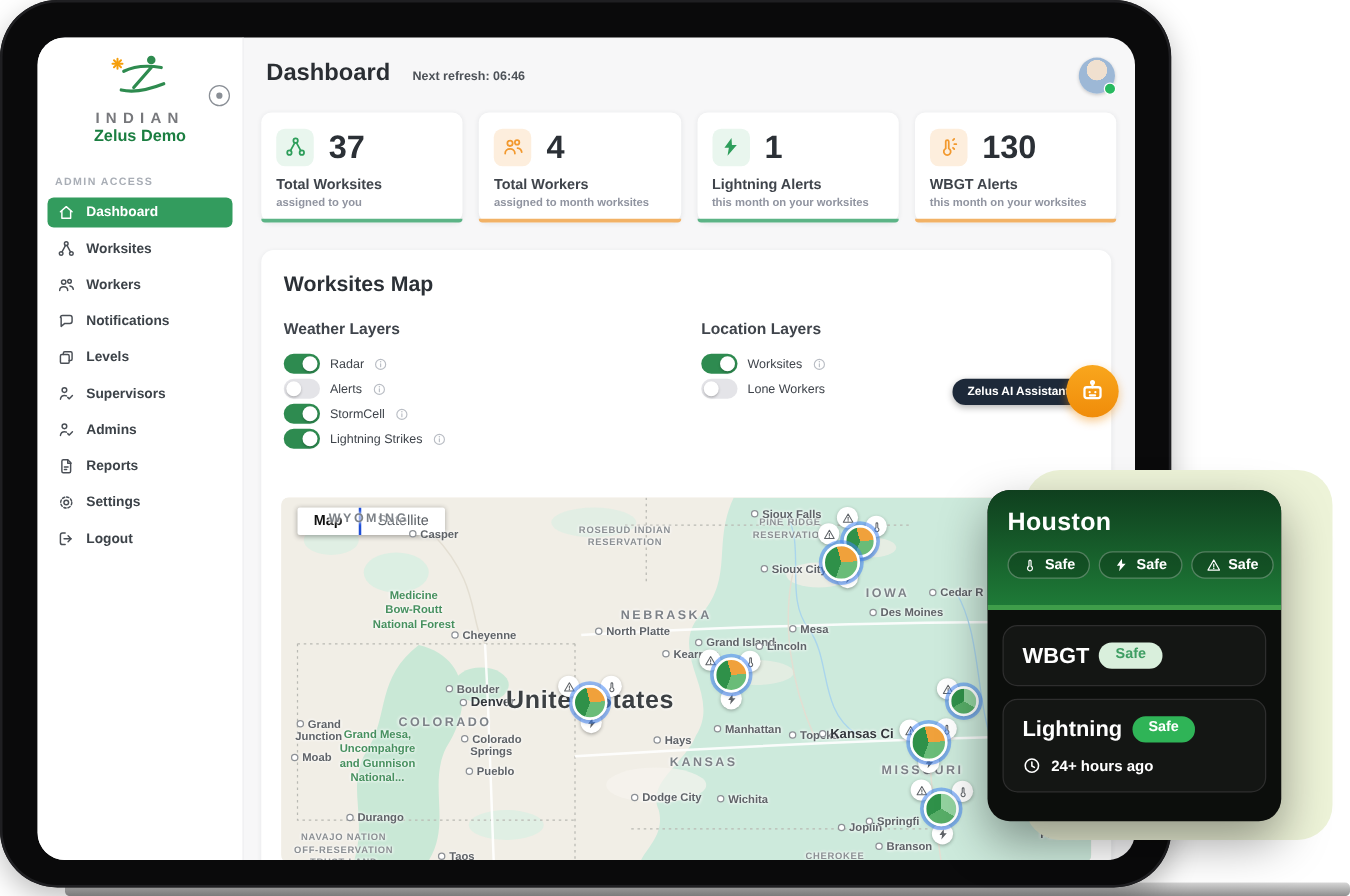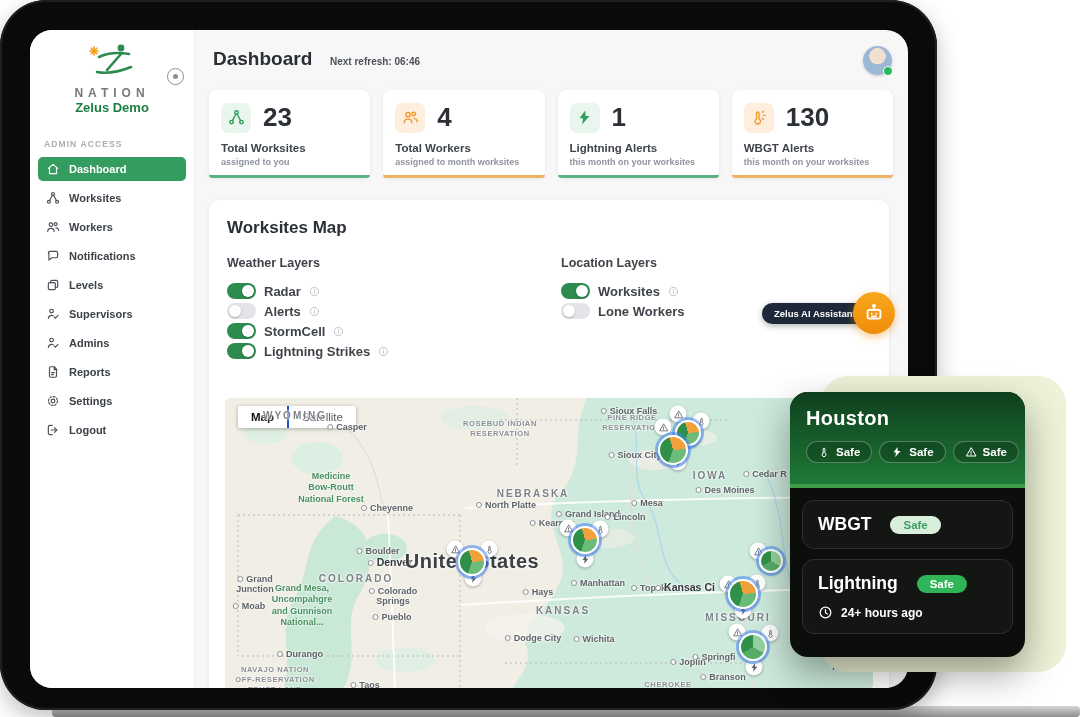--- a/index.html
+++ b/index.html
@@ -61,21 +61,21 @@
   .panel-title{font-size:17px;font-weight:700;color:#2b3036;padding:18px 18px 0 18px}
   .layers-row{display:flex;padding:18px 18px 0 18px}
   .layers-col1{width:334px}
   .layers-title{font-size:12.5px;font-weight:700;color:#3f444b;margin-bottom:11px}
   .toggle-row{display:flex;align-items:center;gap:8px;height:20px}
   .sw{position:relative;width:29px;height:16px;border-radius:999px;background:#e4e4e8;cursor:pointer;flex:0 0 auto}
   .sw::after{content:"";position:absolute;left:2px;top:2px;width:12px;height:12px;border-radius:50%;background:#fff;
     box-shadow:0 1px 2px rgba(0,0,0,.25)}
   .sw.on{background:#2e8b50}
   .sw.on::after{left:15px}
-  .toggle-label{font-size:13px;font-weight:700;color:#3f444b}
+  .toggle-label{font-size:10px;font-weight:400;color:#3f444b}
   .info-ic{width:11px;height:11px;color:#b9bdc4;display:flex;cursor:pointer}
 
   
   .map-area{position:absolute;left:16px;top:198px;width:648px;height:292px;border-radius:6px;overflow:hidden;
     background:#f1eee6;cursor:grab}
   .map-svg{position:absolute;left:0;top:0}
   .map-ctrl{position:absolute;left:13px;top:8px;display:flex;background:#fff;border-radius:2px;
     box-shadow:0 1px 4px rgba(0,0,0,.3);overflow:hidden;font-family:"Liberation Sans",sans-serif}
   .map-ctrl .seg{padding:5px 13px;font-size:11.5px;color:#565b61;cursor:pointer}
   .map-ctrl .seg.sel{font-weight:700;color:#111}
@@ -112,21 +112,21 @@
     background:#0c0e0c;box-shadow:0 16px 38px rgba(0,0,0,.38)}
   .hz-header{height:92px;background:linear-gradient(180deg,#0f3f1e,#1e7a37);padding:15px 16px 0 16px}
   .hz-title{color:#fff;font-size:20px;font-weight:700;letter-spacing:.3px}
   .hz-badges{display:flex;gap:7px;margin-top:11px}
   .hz-pill{display:flex;align-items:center;gap:6px;padding:4px 11px;border-radius:999px;border:1.4px solid rgba(255,255,255,.28);
     background:rgba(8,40,18,.35);color:#fff;font-size:11.5px;font-weight:700}
   .hz-pill .ic{width:12px;height:12px;display:flex}
   .hz-divider{height:4px;background:#3f9e4a}
   .hz-body{padding:12px}
   .hz-row{background:#141614;border:1px solid #2e2e2e;border-radius:12px;padding:13px 15px;margin-bottom:10px}
-  .hz-row-line{display:flex;align-items:center;gap:19px}
+  .hz-row-line{display:flex;gap:8px}
   .hz-row-title{color:#fff;font-size:17.5px;font-weight:700}
   .badge-light{background:#d9efdc;color:#3e9e63;padding:3px 13px;border-radius:999px;font-size:11.5px;font-weight:700}
   .badge-solid{background:#2fb457;color:#fff;padding:3px 13px;border-radius:999px;font-size:11.5px;font-weight:700}
   .hz-time{display:flex;align-items:center;gap:8px;margin-top:11px;color:#fff;font-size:12px;font-weight:600}
   .hz-time .ic{width:15px;height:15px;color:#fff;display:flex}
   .ic svg{width:100%;height:100%;display:block}
 </style>
 </head>
 <body>
 
@@ -147,21 +147,21 @@
                 <line x1="15.8" y1="6.2" x2="10.2" y2="11.8"></line>
             </g>
             <circle cx="40" cy="6" r="3.4" fill="#2e8b4f"></circle>
             <g fill="none" stroke="#2e8b4f" stroke-width="2.6" stroke-linecap="round">
               <path d="M18 15 Q30 9 48 12"></path>
               <path d="M40 12 L26 28"></path>
               <path d="M16 30 Q30 33 50 25"></path>
             </g>
           </svg>
         </span>
-        <div class="brand">NATION</div>
+        <div class="brand">INDIAN</div>
         <span class="collapse-btn"></span>
       </div>
       <div class="org-name">Zelus Demo</div>
       <div class="section-label">ADMIN ACCESS</div>
       <div class="nav" id="sidebar-nav">
           <div class="nav-item active">
             <span class="ic ">
               <svg viewBox="0 0 24 24" fill="none" stroke="currentColor" stroke-width="2" stroke-linecap="round" stroke-linejoin="round">
                 <path d="M4 11l8-7 8 7"></path>
                 <path d="M6 9.5V20h12V9.5"></path>
@@ -274,21 +274,21 @@
                 <span class="ic ">
                   <svg viewBox="0 0 24 24" fill="none" stroke="currentColor" stroke-width="2" stroke-linecap="round" stroke-linejoin="round">
                     <circle cx="12" cy="5" r="2.5"></circle>
                     <circle cx="5" cy="18.5" r="2.5"></circle>
                     <circle cx="19" cy="18.5" r="2.5"></circle>
                     <path d="M11 7.4L6.2 16.3"></path>
                     <path d="M13 7.4l4.8 8.9"></path>
                   </svg>
                 </span>
               </span>
-              <span class="stat-value">23</span>
+              <span class="stat-value">37</span>
             </div>
             <div class="stat-label">Total Worksites</div>
             <div class="stat-sub">assigned to you</div>
           </div>
           <div class="stat-card orange">
             <div class="stat-top">
               <span class="stat-iconbox">
                 <span class="ic ">
                   <svg viewBox="0 0 24 24" fill="none" stroke="currentColor" stroke-width="2" stroke-linecap="round" stroke-linejoin="round">
                     <circle cx="8.5" cy="8" r="3"></circle>

